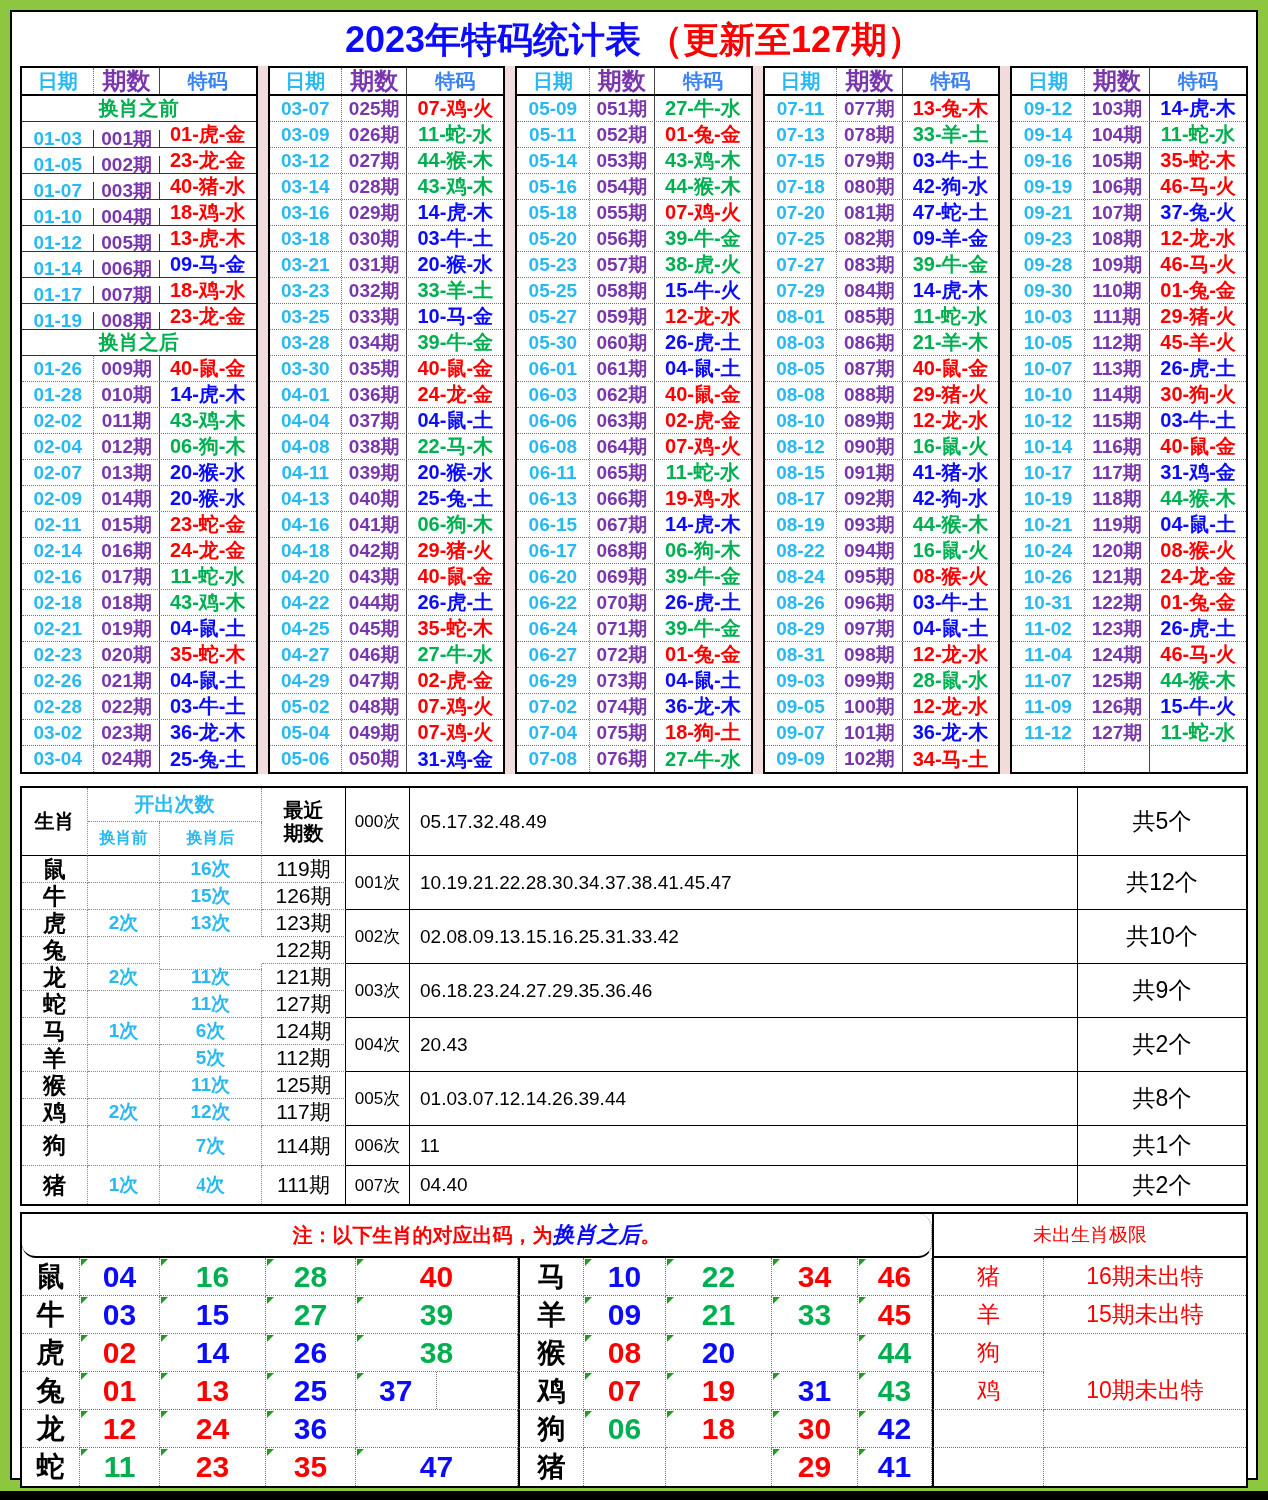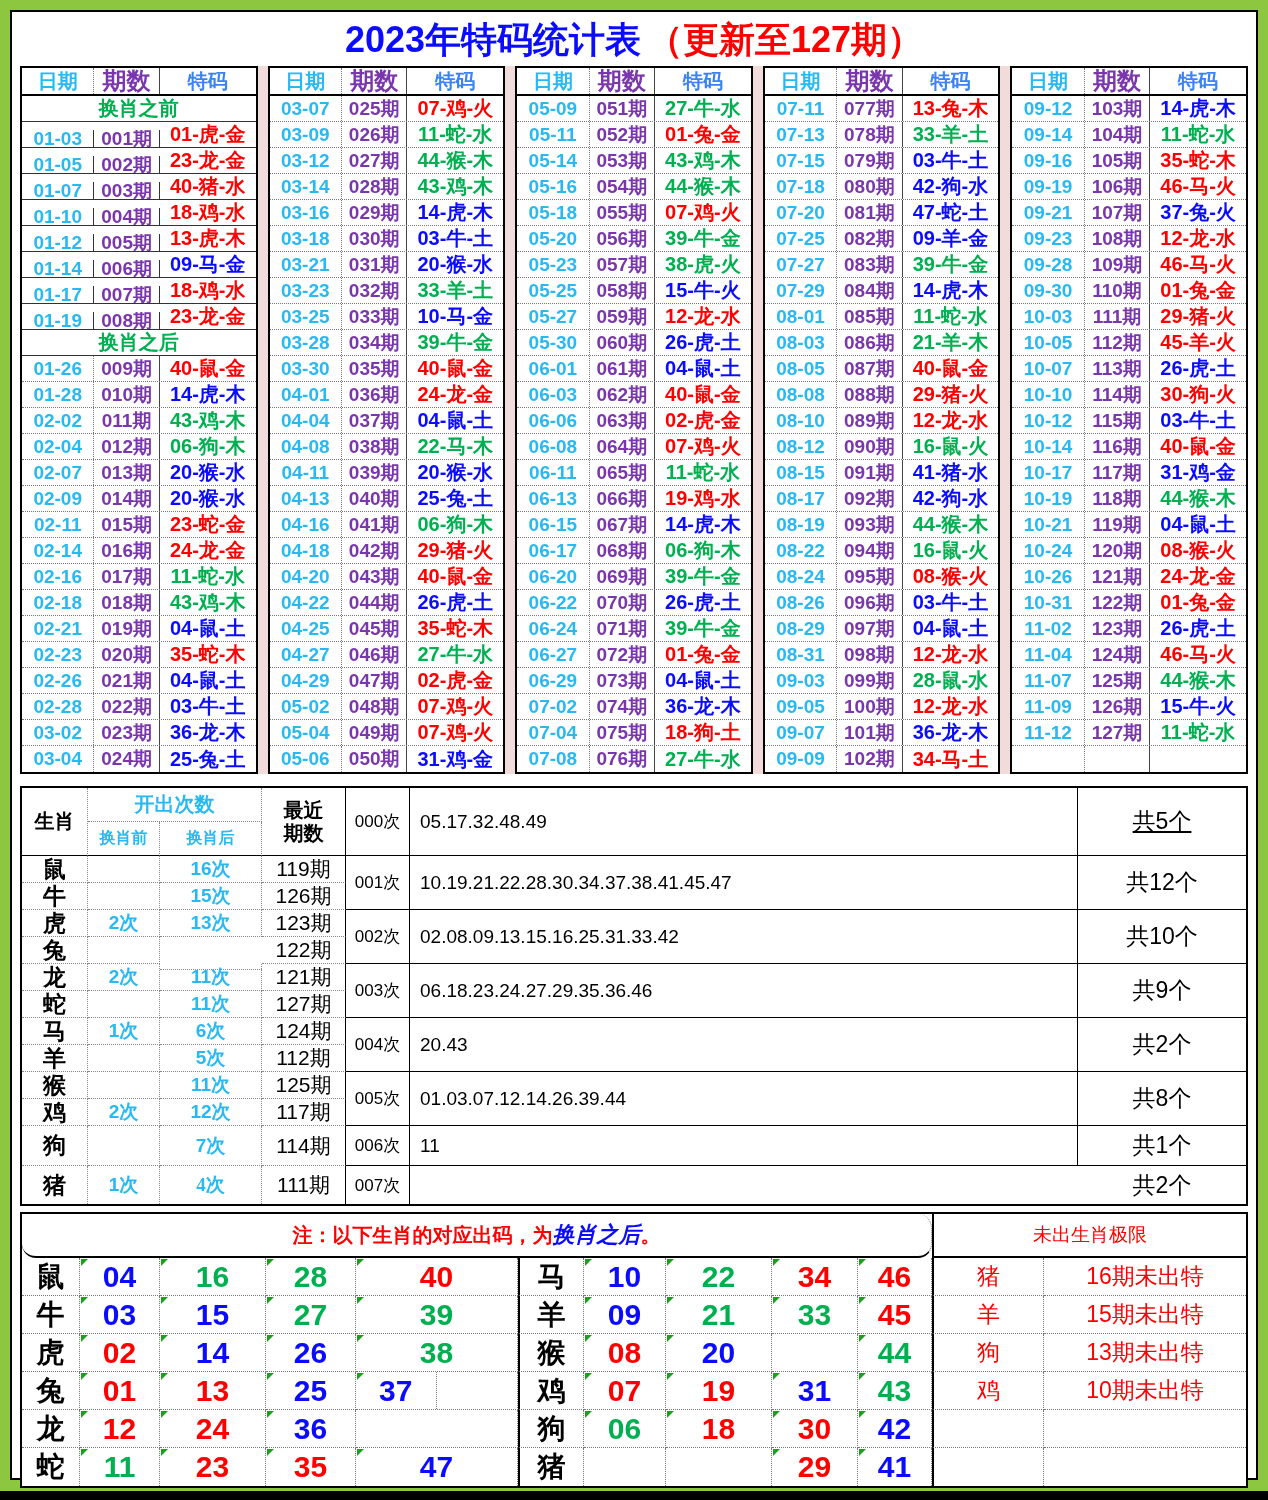--- a/index.html
+++ b/index.html
@@ -812,40 +812,41 @@
         <div class="mc zname" style="grid-area: 13 / 1;">狗</div>
         <div class="mc cnt" style="grid-area: 13 / 2;"></div>
         <div class="mc cnt" style="grid-area: 13 / 3;">7次</div>
         <div class="mc rper sr" style="grid-area: 13 / 4;">114期</div>
         <div class="mc zname rb0" style="grid-area: 14 / 1;">猪</div>
         <div class="mc cnt rb0" style="grid-area: 14 / 2;">1次</div>
         <div class="mc cnt rb0" style="grid-area: 14 / 3; font-family: Liberation Serif, serif;">4次</div>
         <div class="mc rper sr rb0" style="grid-area: 14 / 4;">111期</div>
         <div class="mc flabel sr sb" style="grid-area: 1 / 5 / 3;">000次</div>
         <div class="mc fnums sr sb" style="grid-area: 1 / 6 / 3;">05.17.32.48.49</div>
-        <div class="mc fcount last sb" style="grid-area: 1 / 7 / 3; text-decoration: underline;">共5个</div>
+        <div class="mc fcount last sb" style="grid-area: 1 / 7 / 3;">共5个</div>
         <div class="mc flabel sr sb" style="grid-area: 3 / 5 / 5;">001次</div>
         <div class="mc fnums sr sb" style="grid-area: 3 / 6 / 5;">10.19.21.22.28.30.34.37.38.41.45.47</div>
         <div class="mc fcount last sb" style="grid-area: 3 / 7 / 5;">共12个</div>
         <div class="mc flabel sr sb" style="grid-area: 5 / 5 / 7;">002次</div>
         <div class="mc fnums sr sb" style="grid-area: 5 / 6 / 7;">02.08.09.13.15.16.25.31.33.42</div>
         <div class="mc fcount last sb" style="grid-area: 5 / 7 / 7;">共10个</div>
         <div class="mc flabel sr sb" style="grid-area: 7 / 5 / 9;">003次</div>
         <div class="mc fnums sr sb" style="grid-area: 7 / 6 / 9;">06.18.23.24.27.29.35.36.46</div>
         <div class="mc fcount last sb" style="grid-area: 7 / 7 / 9;">共9个</div>
         <div class="mc flabel sr sb" style="grid-area: 9 / 5 / 11;">004次</div>
         <div class="mc fnums sr sb" style="grid-area: 9 / 6 / 11;">20.43</div>
         <div class="mc fcount last sb" style="grid-area: 9 / 7 / 11;">共2个</div>
         <div class="mc flabel sr sb" style="grid-area: 11 / 5 / 13;">005次</div>
         <div class="mc fnums sr sb" style="grid-area: 11 / 6 / 13;">01.03.07.12.14.26.39.44</div>
         <div class="mc fcount last sb" style="grid-area: 11 / 7 / 13;">共8个</div>
         <div class="mc flabel sr sb" style="grid-area: 13 / 5 / 14;">006次</div>
         <div class="mc fnums sr sb" style="grid-area: 13 / 6 / 14;">11</div>
         <div class="mc fcount last sb" style="grid-area: 13 / 7 / 14;">共1个</div>
         <div class="mc flabel sr rb0" style="grid-area: 14 / 5 / 15;">007次</div>
+        <div class="mc fnums sr rb0" style="grid-area: 14 / 6 / 15;">04.40</div>
         <div class="mc fcount last rb0" style="grid-area: 14 / 7 / 15;">共2个</div>
       </div>
     <div class="bottom-grid" id="bottom-grid">
         <div class="bc note sb2" style="grid-area: 1 / 1 / auto / 11;">
           <span>注：以下生肖的对应出码，为</span>
           <span class="em">换肖之后</span>
           <span>。</span>
         </div>
         <div class="bc limit-title sb2 bl2 last" style="grid-area: 1 / 11 / auto / 13;">未出生肖极限</div>
         <div class="bc bz" style="grid-area: 2 / 1;">鼠</div>
@@ -876,21 +877,20 @@
         <div class="bc bn w-red tri" style="grid-area: 4 / 2;">02</div>
         <div class="bc bn w-blue tri" style="grid-area: 4 / 3;">14</div>
         <div class="bc bn w-blue tri" style="grid-area: 4 / 4;">26</div>
         <div class="bc bn w-green tri" style="grid-area: 4 / 5;">38</div>
         <div class="bc bz bl2" style="grid-area: 4 / 6;">猴</div>
         <div class="bc bn w-red tri" style="grid-area: 4 / 7;">08</div>
         <div class="bc bn w-blue tri" style="grid-area: 4 / 8;">20</div>
         <div class="bc bn" style="grid-area: 4 / 9;"></div>
         <div class="bc bn w-green tri" style="grid-area: 4 / 10;">44</div>
         <div class="bc lz bl2" style="grid-area: 4 / 11;">狗</div>
-        <div class="bc ltext last" style="grid-area: 4 / 12;">13期未出特</div>
         <div class="bc bz" style="grid-area: 5 / 1;">兔</div>
         <div class="bc bn w-red tri" style="grid-area: 5 / 2;">01</div>
         <div class="bc bn w-red tri" style="grid-area: 5 / 3;">13</div>
         <div class="bc bn w-blue tri" style="grid-area: 5 / 4;">25</div>
         <div class="bc bn split" style="grid-area: 5 / 5;">
           <div class="half hl w-blue tri" style="position: relative;">37</div>
           <div class="half"></div>
         </div>
         <div class="bc bz bl2" style="grid-area: 5 / 6;">鸡</div>
         <div class="bc bn w-red tri" style="grid-area: 5 / 7;">07</div>

